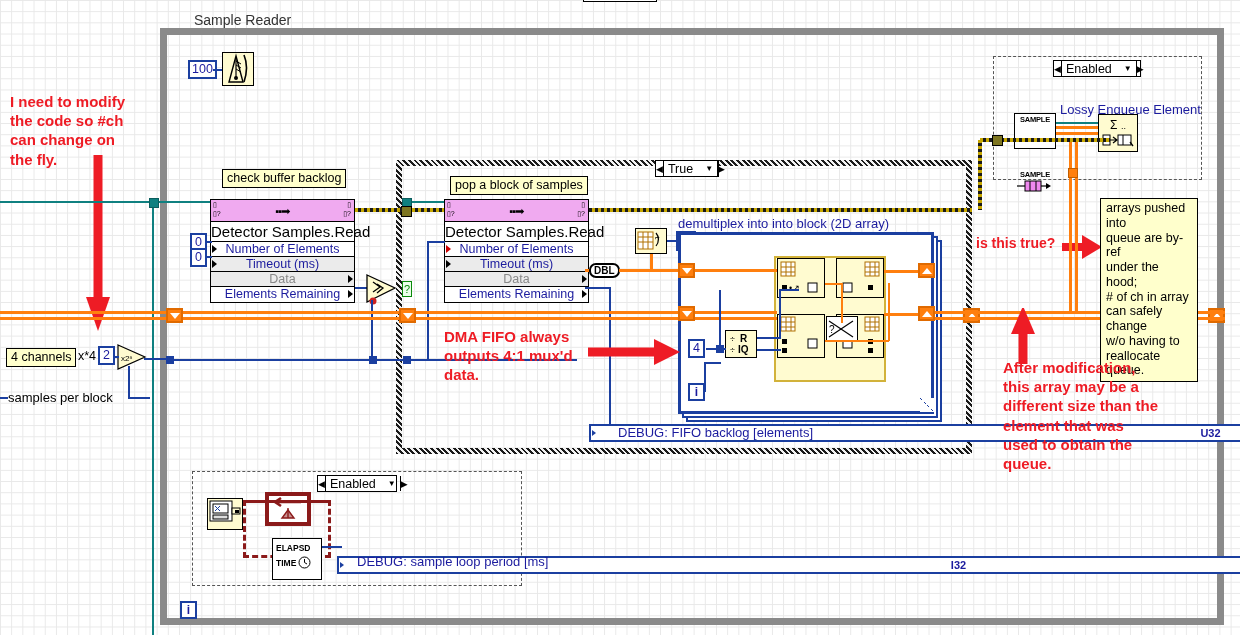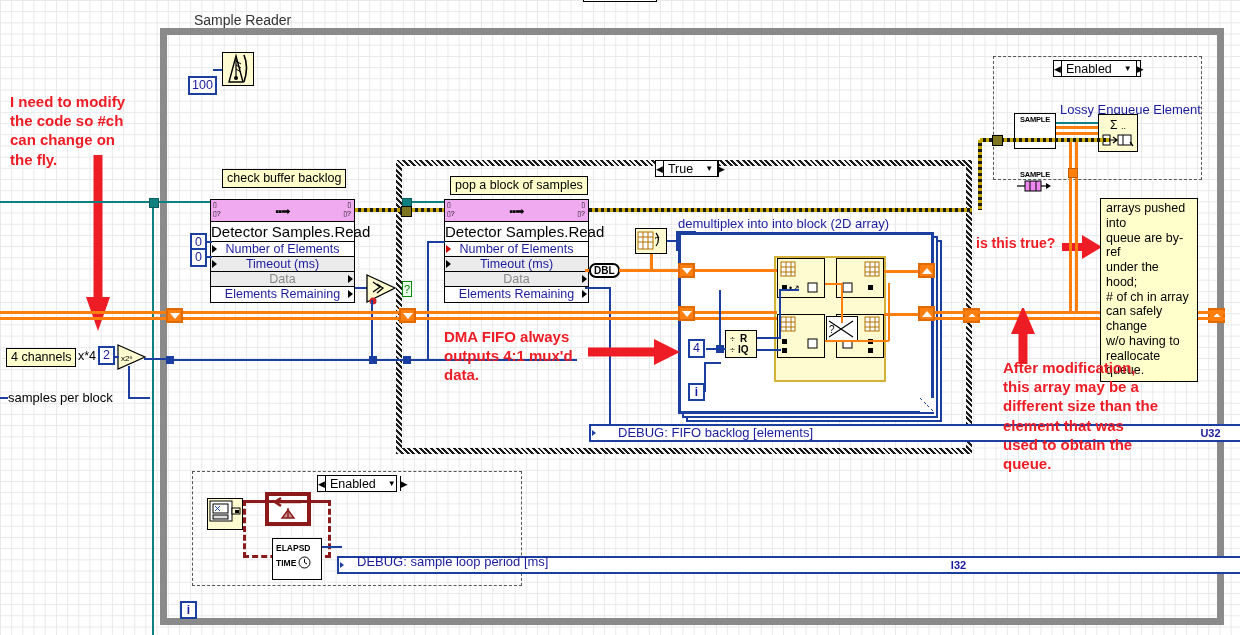--- a/index.html
+++ b/index.html
@@ -248,21 +248,21 @@
   <div class="abs red-note" style="left:10px; top:92px; width:150px;">I need to modify
 the code so #ch
 can change on
 the fly.</div>
 
   <svg class="abs arrow-red" style="left:84px; top:155px;" width="36" height="185" viewBox="0 0 36 185">
     <path d="M14 0 L14 150" stroke="#ee1c25" stroke-width="9" fill="none"></path>
     <path d="M2 142 L14 176 L26 142 Z" fill="#ee1c25"></path>
   </svg>
 
-  <div class="abs const-blue" style="left:188px; top:60px;margin-top:16px;">100</div>
+  <div class="abs const-blue" style="left:188px; top:60px;">100</div>
   <div class="w w-blue" style="left:213px; top:69px; width:11px; height:2px;"></div>
   <div class="metronome" style="left:222px; top:52px;">
     <svg width="30" height="32" viewBox="0 0 30 32">
       <polygon points="13,3 20,29 6,29" fill="#fffbd0" stroke="#000" stroke-width="1.4"></polygon>
       <line x1="13" y1="4" x2="13" y2="26" stroke="#000" stroke-width="1.2"></line>
       <path d="M13 8 l5 3 M13 12 l5 3 M13 16 l5 3" stroke="#000" stroke-width="1"></path>
       <circle cx="13" cy="25" r="2" fill="#000"></circle>
       <path d="M21 2 q5 12 0 27" stroke="#000" stroke-width="1.6" fill="none"></path>
     </svg>
   </div>

